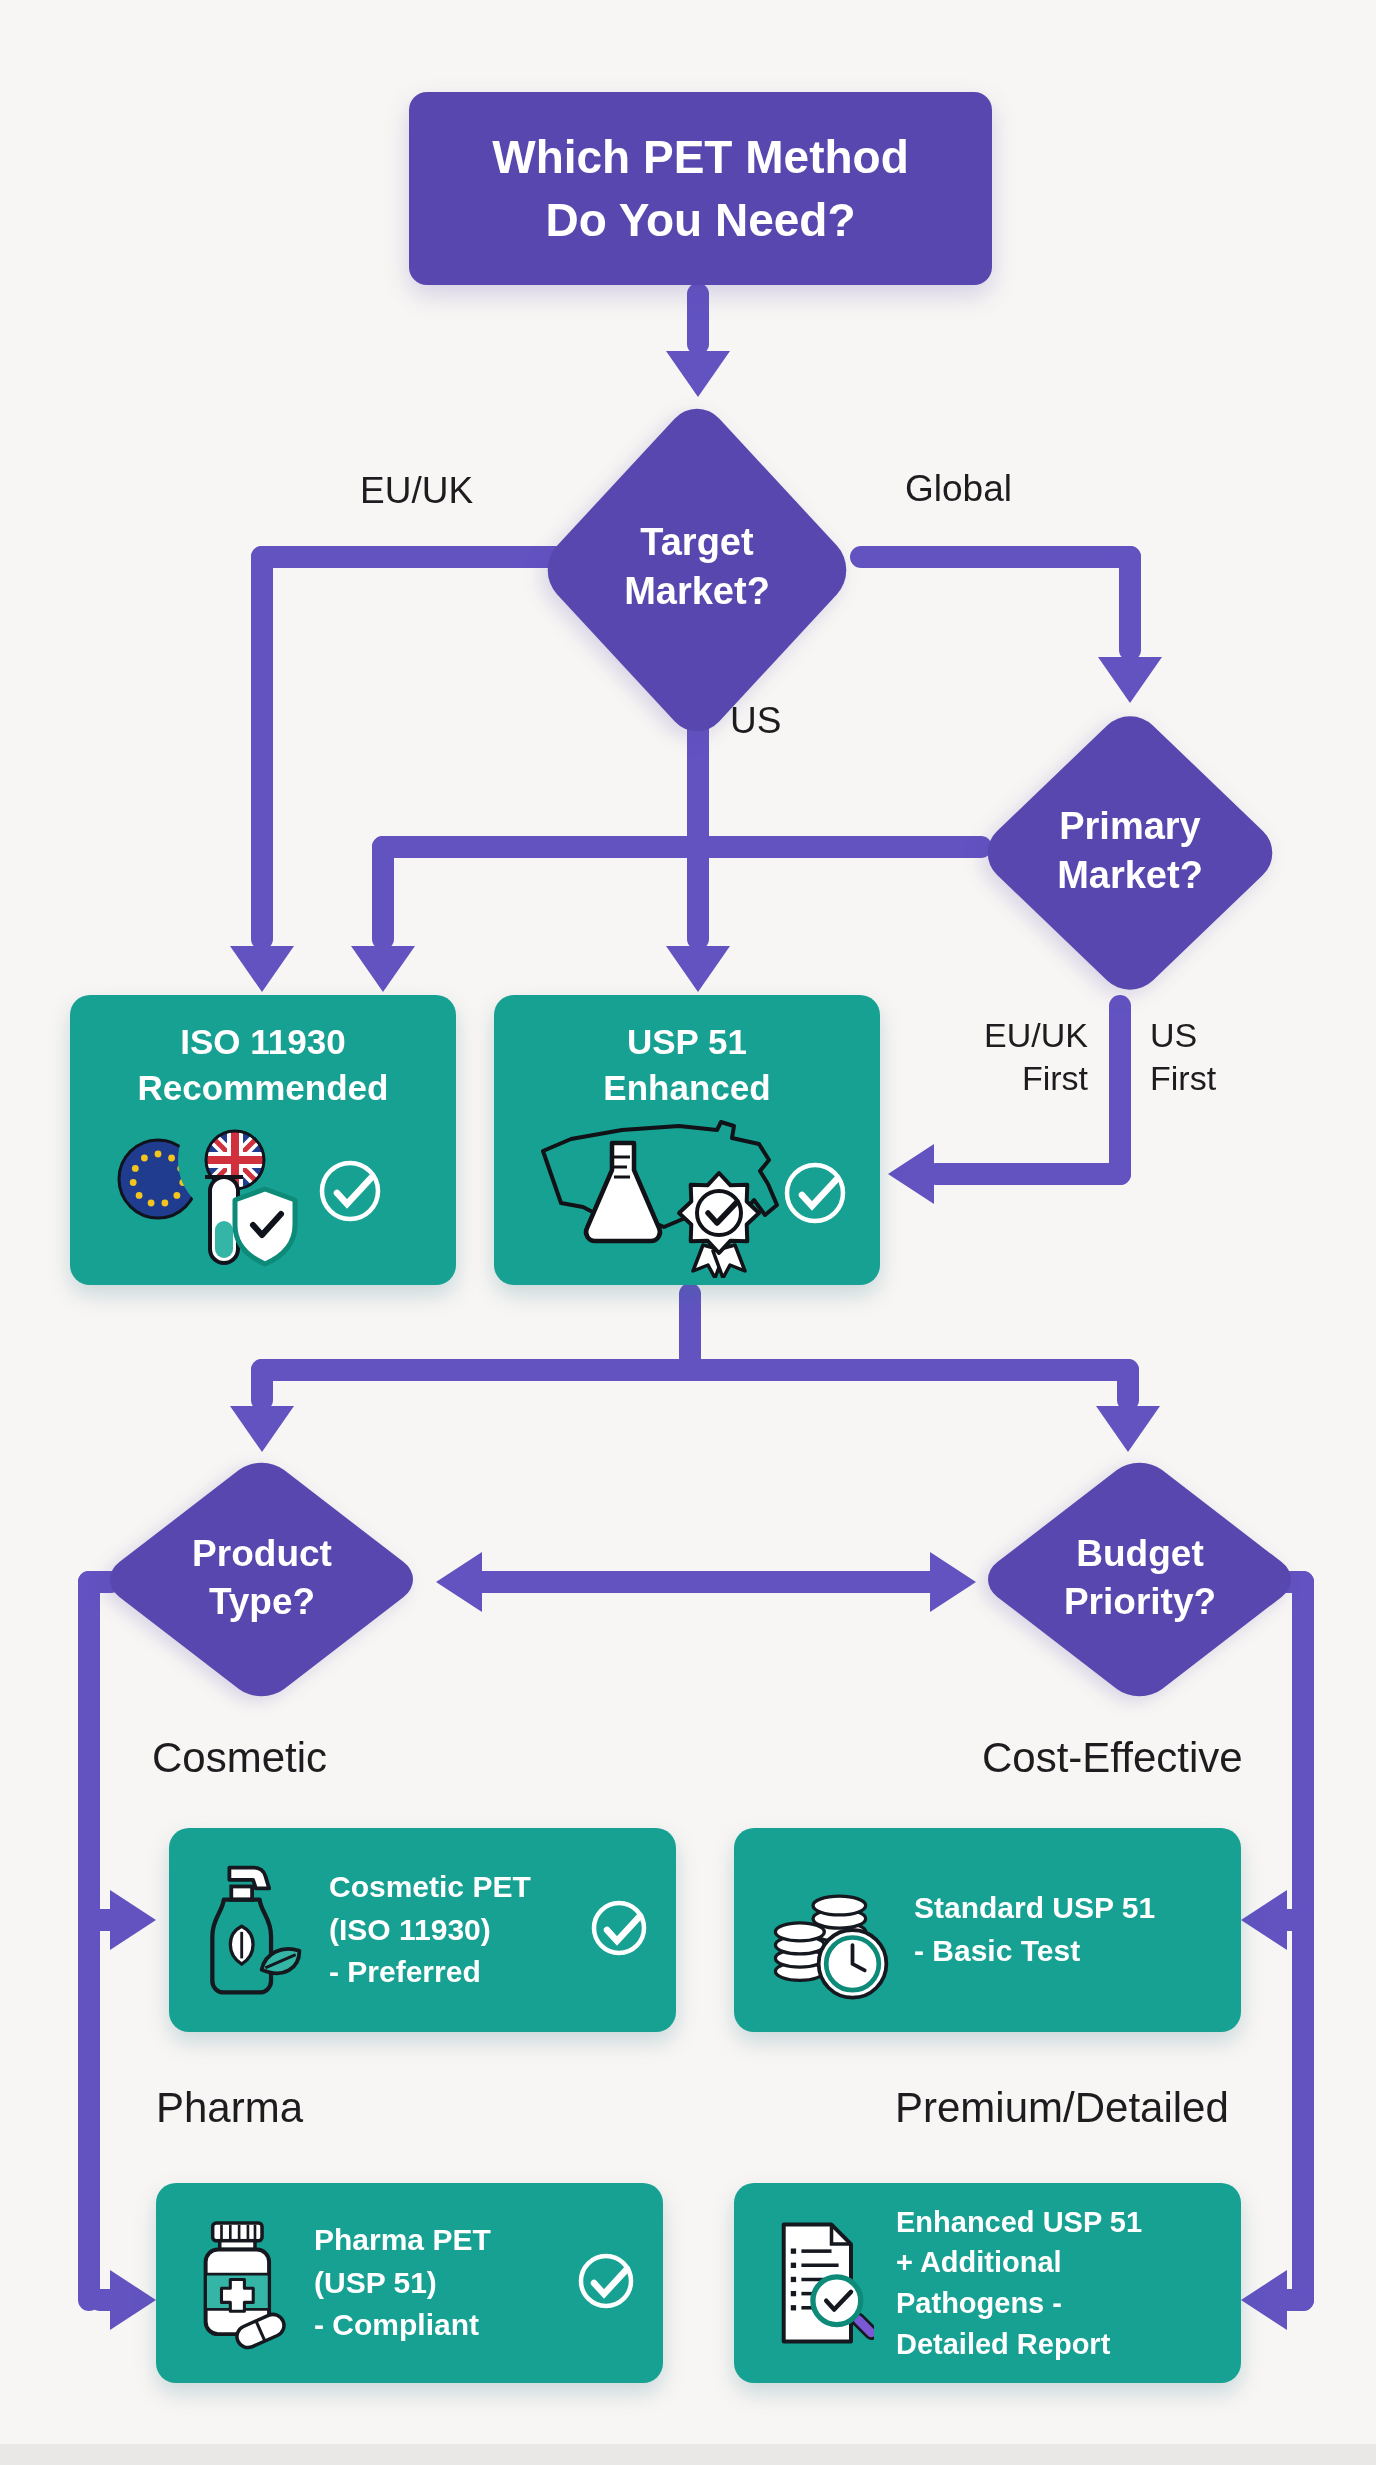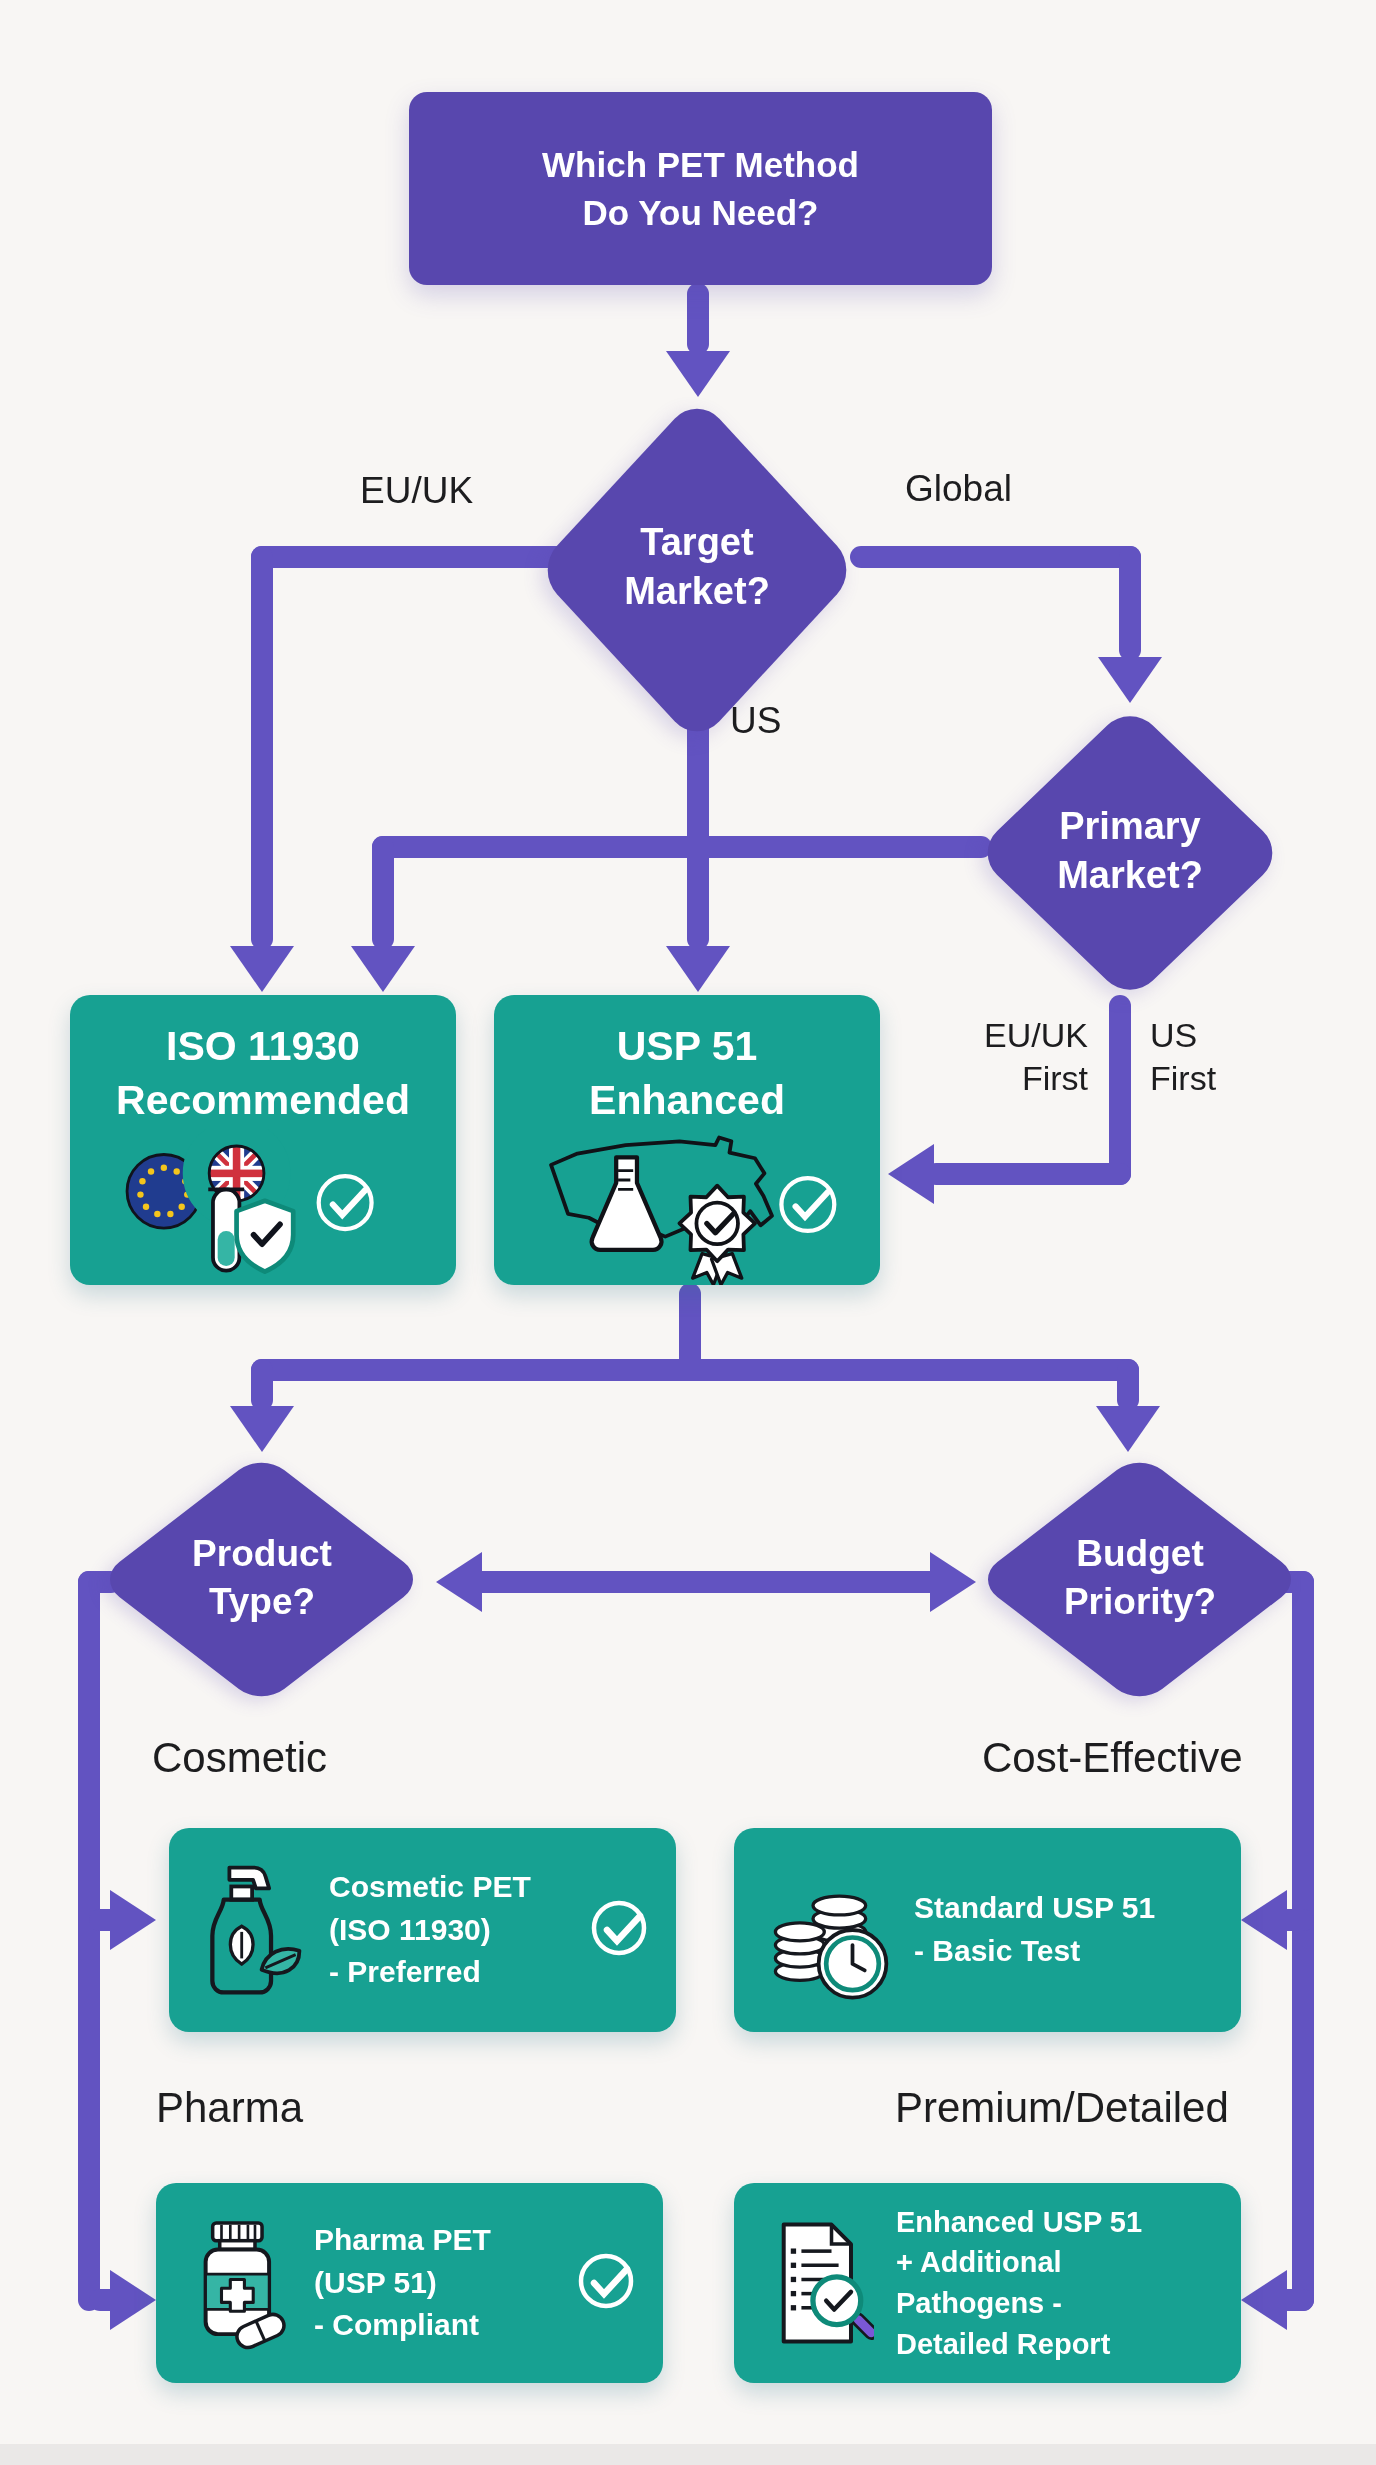--- a/index.html
+++ b/index.html
@@ -16,29 +16,29 @@
   
   .ln{position:absolute;background:var(--line);border-radius:11px;z-index:1;}
   .ah{position:absolute;width:0;height:0;z-index:1;}
   .ah.down{border-left:32px solid transparent;border-right:32px solid transparent;border-top:46px solid var(--line);}
   .ah.left{border-top:30px solid transparent;border-bottom:30px solid transparent;border-right:46px solid var(--line);}
   .ah.right{border-top:30px solid transparent;border-bottom:30px solid transparent;border-left:46px solid var(--line);}
 
   
   .title-box{position:absolute;left:409px;top:92px;width:583px;height:193px;background:var(--purple);
     border-radius:18px;color:#fff;display:flex;flex-direction:column;justify-content:center;align-items:center;
-    font-weight:700;font-size:35px;line-height:1.36;z-index:2;box-shadow:0 10px 24px rgba(88,71,174,.22);}
+    font-weight:700;font-size:46px;line-height:1.36;z-index:2;box-shadow:0 10px 24px rgba(88,71,174,.22);}
   .diamond{position:absolute;width:232px;height:232px;background:var(--purple);border-radius:32px;z-index:2;
     box-shadow:0 8px 20px rgba(88,71,174,.2);}
   .dlabel{position:absolute;width:300px;color:#fff;font-weight:700;font-size:38px;line-height:1.3;
     text-align:center;z-index:3;}
   .tealbox{position:absolute;background:var(--teal);border-radius:20px;color:#fff;z-index:2;
     box-shadow:0 10px 22px rgba(36,110,130,.22);}
   .topbox{width:386px;height:290px;display:flex;flex-direction:column;align-items:center;padding-top:24px;}
-  .topbox .t{font-size:41px;font-weight:700;text-align:center;line-height:1.32;}
+  .topbox .t{font-size:35px;font-weight:700;text-align:center;line-height:1.32;}
   .cluster{margin-top:2px;}
   .resultbox{width:507px;display:flex;align-items:center;gap:22px;padding:0 26px 0 32px;}
   .res-text{flex:1;font-size:30px;font-weight:700;line-height:1.43;}
   .res-text span{display:block;}
   .label{position:absolute;color:var(--ink);font-size:42px;font-weight:500;z-index:3;white-space:nowrap;}
   .label.two{white-space:normal;font-size:34px;line-height:1.25;}
   .bottom-art{position:absolute;left:0;top:2444px;width:1376px;height:21px;background:#eae8e7;z-index:0;}
 </style>
 </head>
 <body>

